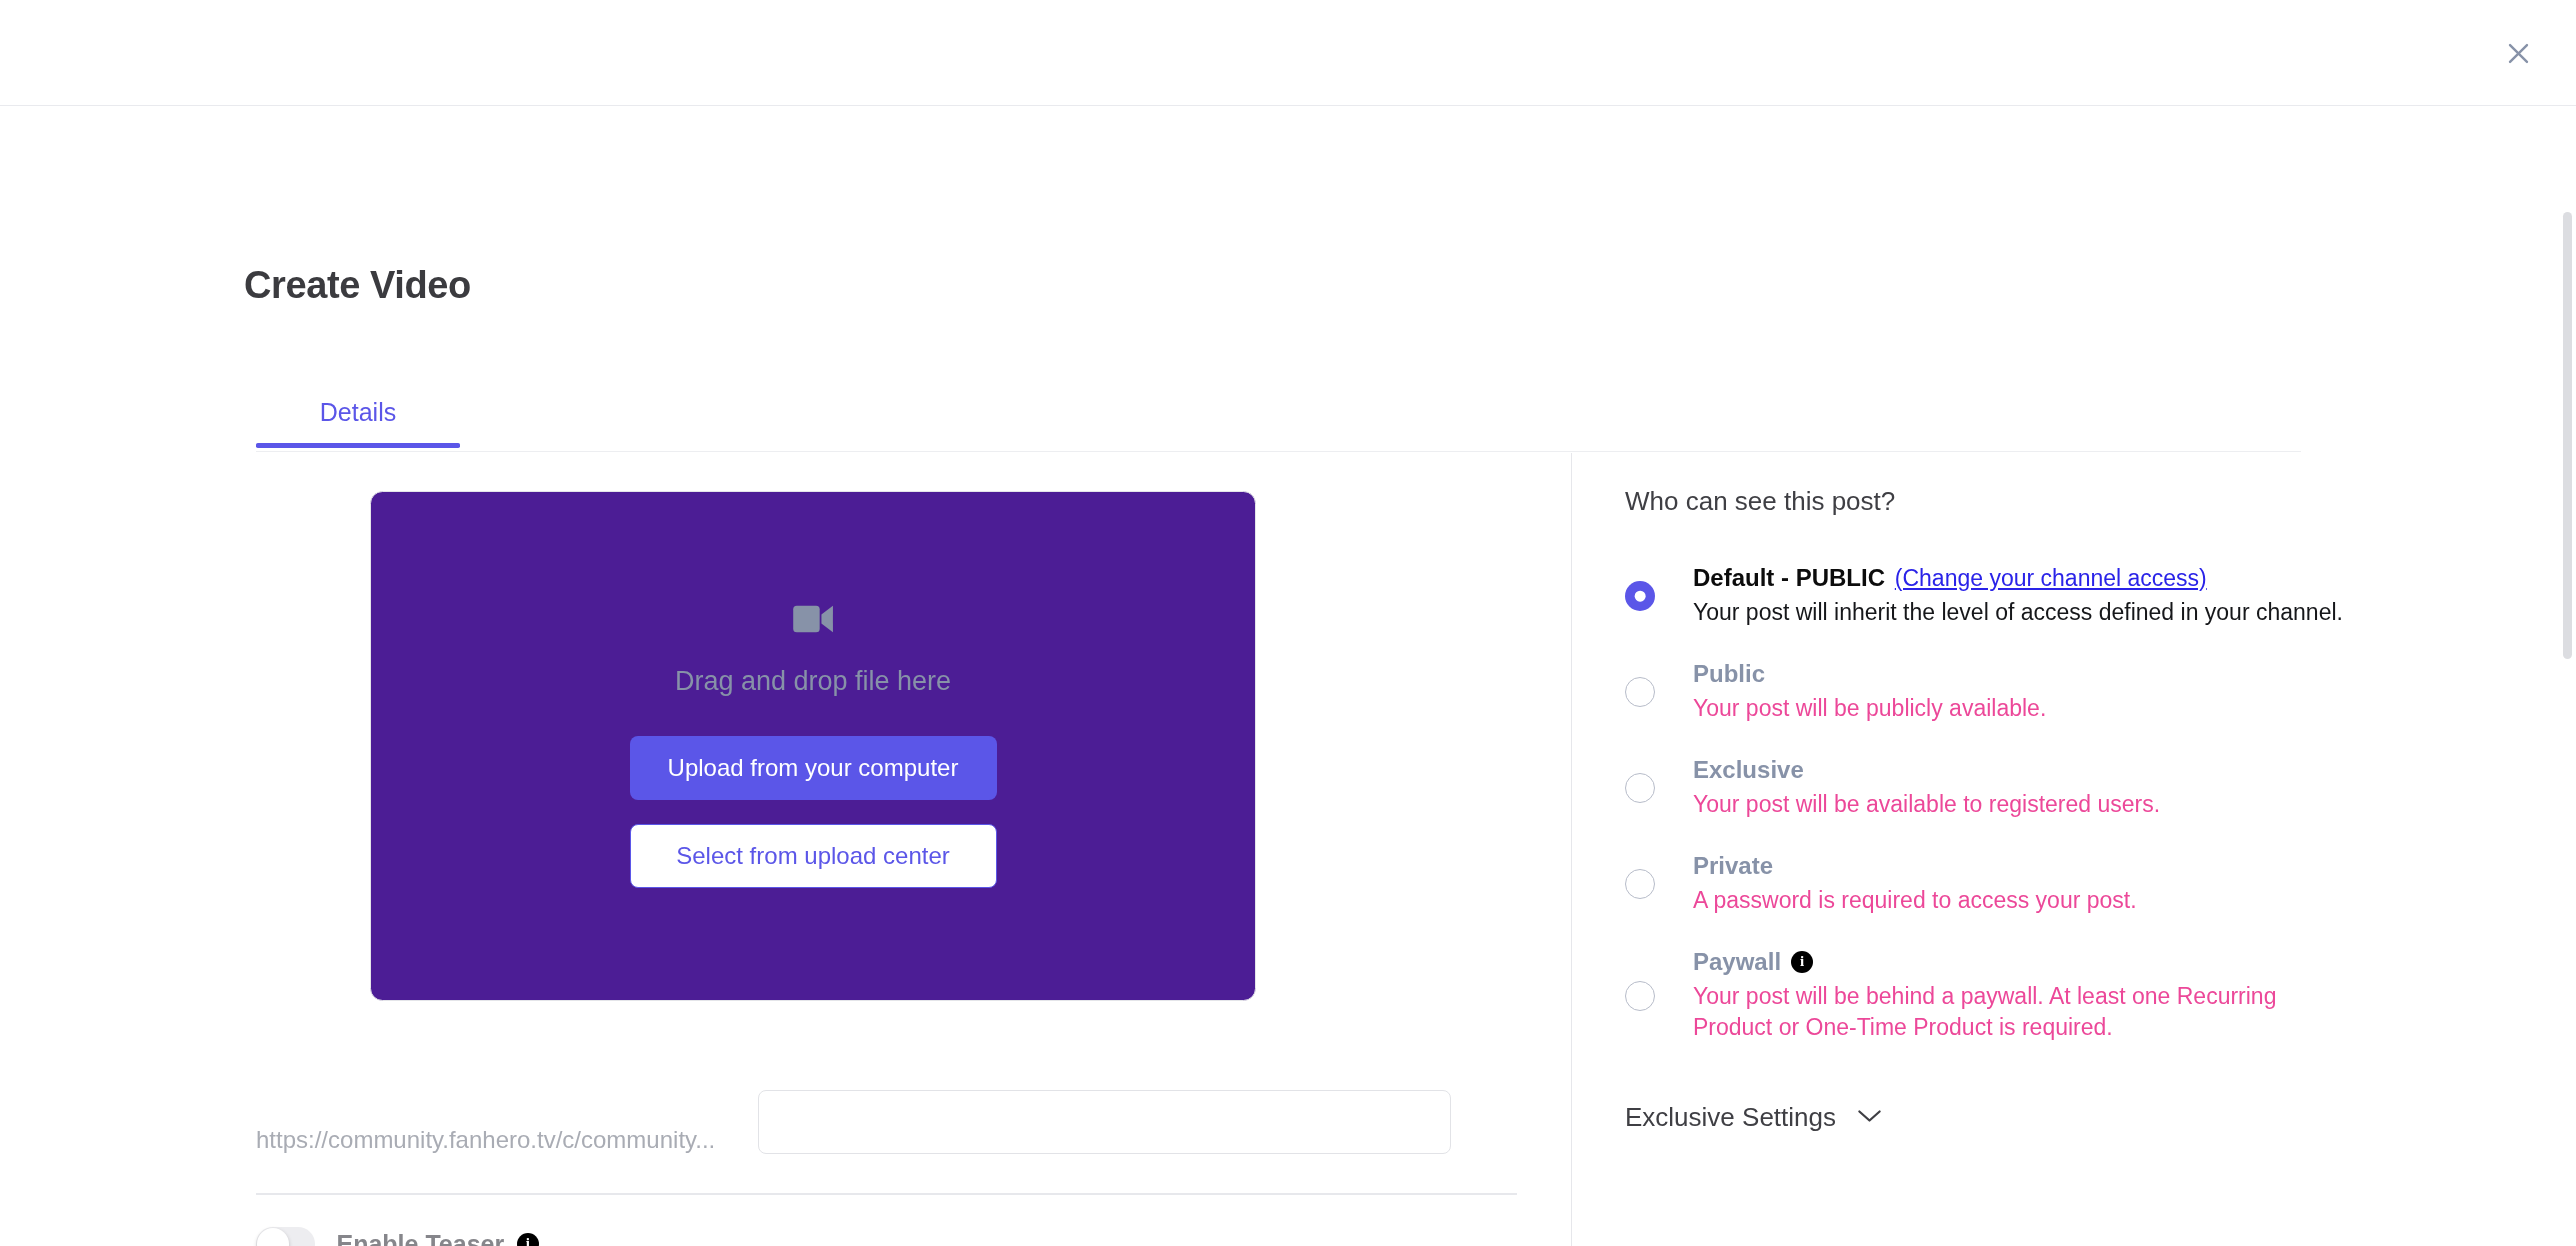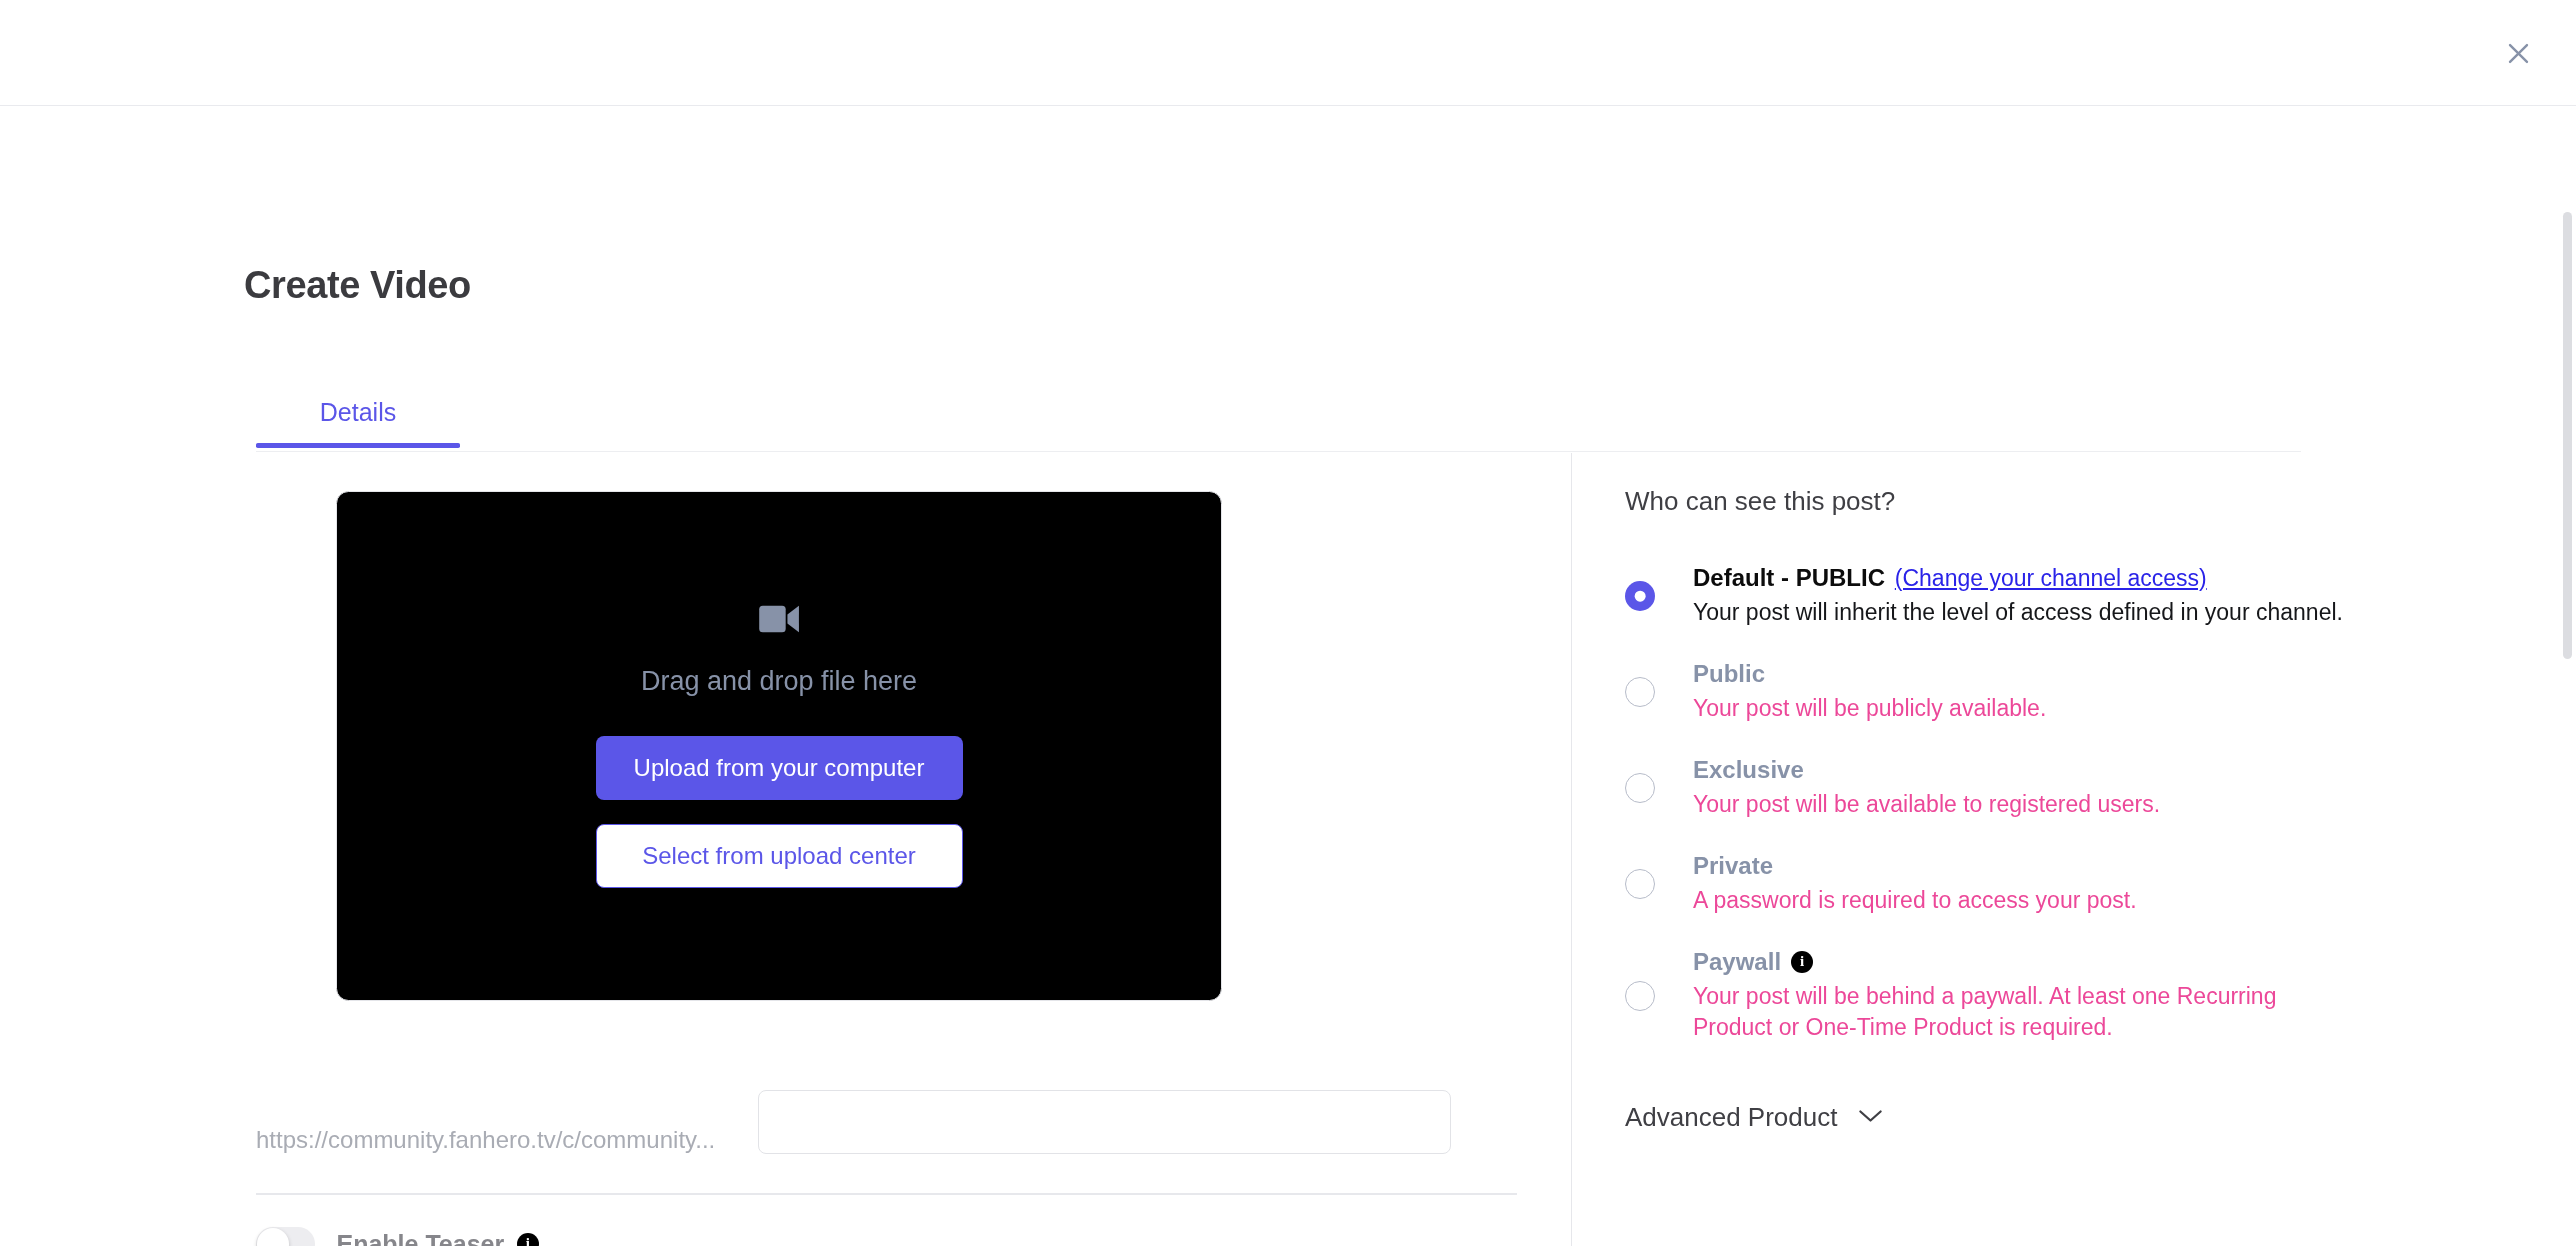--- a/index.html
+++ b/index.html
@@ -103,24 +103,24 @@
   
   .left-col {
     position: absolute;
     left: 256px;
     top: 385px;
     width: 1261px;
   }
 
   .dropzone {
     position: relative;
-    margin-left: 80px;
+    margin-left: 114px;
     width: 886px;
     height: 510px;
-    background: #000000;
+    background: #4c1d95;
     border: 0.9px solid #e4e5e9;
     border-radius: 12.5px;
     display: flex;
     flex-direction: column;
     align-items: center;
     justify-content: center;
   }
   .dz-icon { margin-bottom: 32px; }
   .dz-icon svg { display: block; }
 
@@ -452,21 +452,21 @@
         <div class="rad-title">
           <span>Paywall</span>
           <span class="info-dot">i</span>
         </div>
         <div class="rad-desc">Your post will be behind a paywall. At least one Recurring Product or One-Time Product is required.</div>
       </div>
     </div>
   </div>
 
   <div class="advanced">
-    <span class="advanced-label">Advanced Product</span>
+    <span class="advanced-label">Exclusive Settings</span>
     <span>
       <svg width="27" height="16" viewBox="0 0 24 14" fill="none" stroke="#3f3f44" stroke-width="2" stroke-linecap="round" stroke-linejoin="round">
         <polyline points="3,3 12,11 21,3"></polyline>
       </svg>
     </span>
   </div>
 
   <div class="scrollbar-track">
     <div class="scrollbar-thumb"></div>
   </div>

